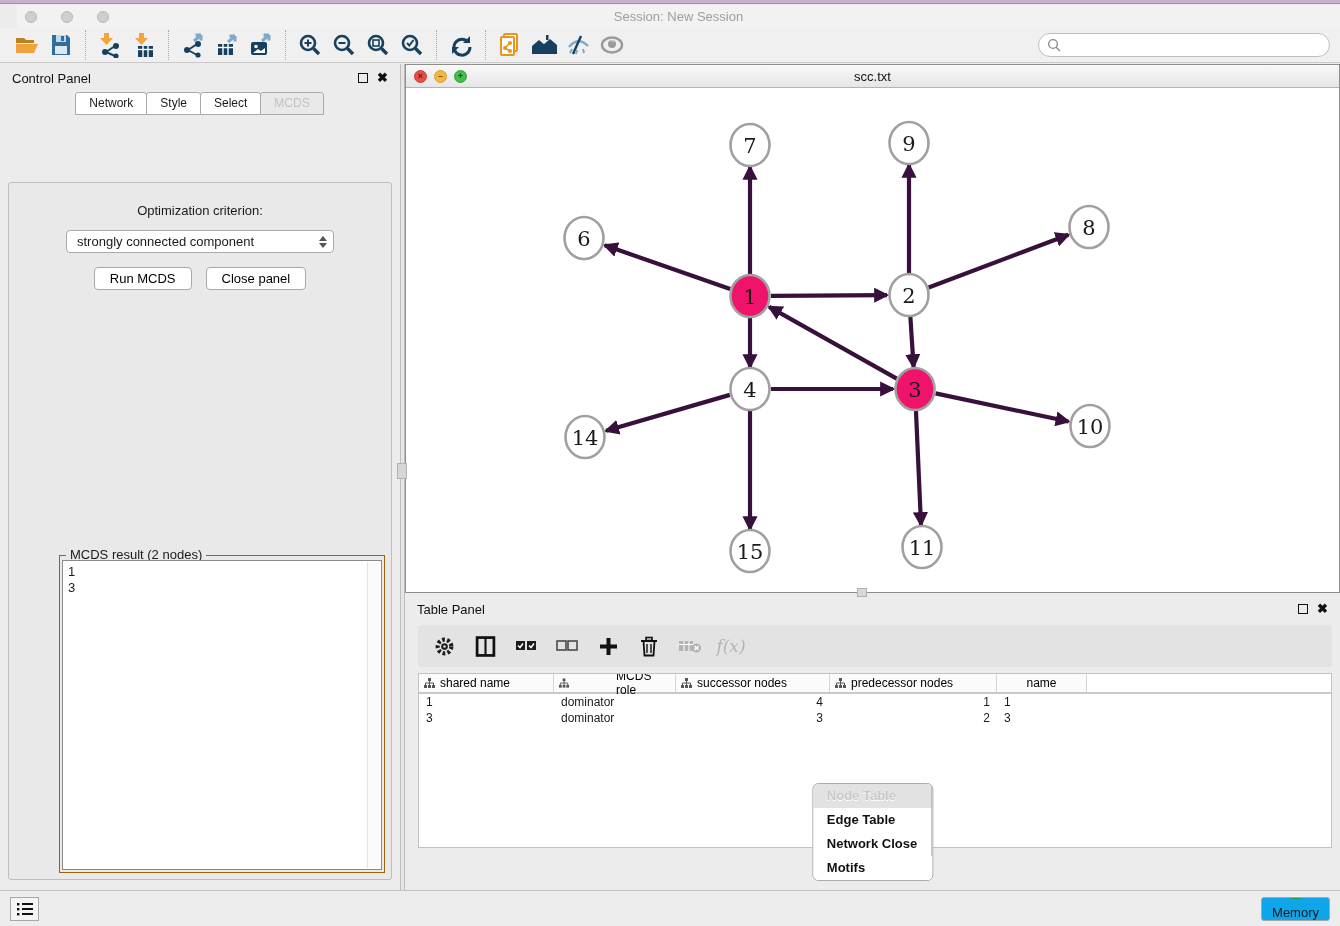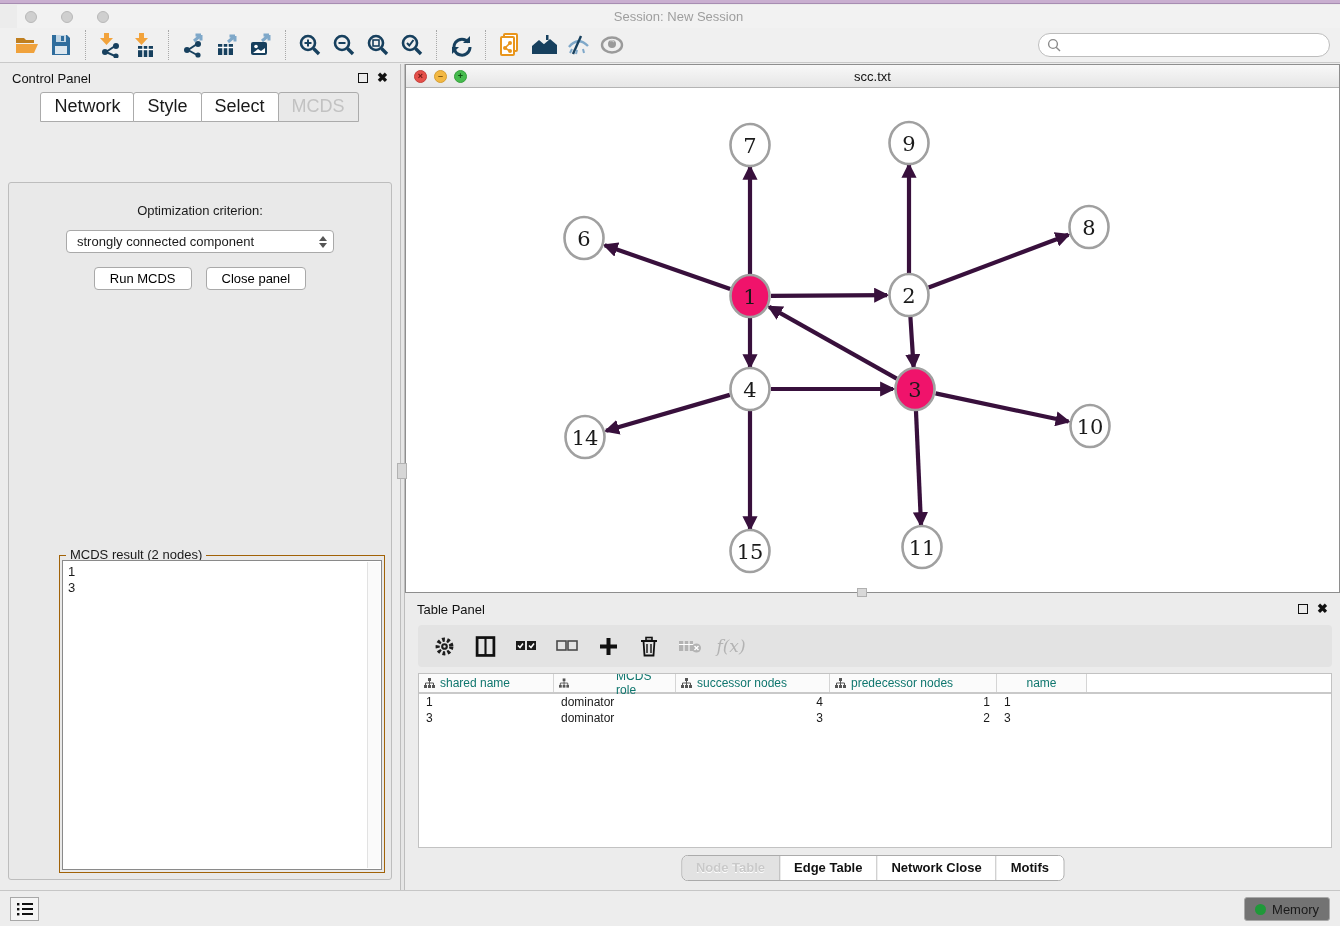--- a/index.html
+++ b/index.html
@@ -33,21 +33,21 @@
     font-family:"Liberation Sans",sans-serif; background:transparent; }
   
   #control-panel { position:absolute; left:0; top:64px; width:400px; height:826px; }
   .panel-header { height:28px; display:flex; align-items:center; padding:0 12px; }
   .panel-title { font-size:13px; color:#111; }
   .panel-hdr-icons { margin-left:auto; display:flex; align-items:center; gap:9px; }
   .float-icon { width:10px; height:10px; border:1.5px solid #111; display:inline-block; }
   .close-icon { font-size:13px; font-weight:bold; color:#111; line-height:10px; }
   #cp-tabs { display:flex; justify-content:center; position:relative; z-index:2; }
   .cp-tab { border:1px solid #ABABAB; background:#fff; padding:3px 13px 4px;
-    font-size:18px; margin-left:-1px; border-radius:3px 3px 0 0; cursor:default; }
+    font-size:12px; margin-left:-1px; border-radius:3px 3px 0 0; cursor:default; }
   .cp-tab.active { background:#E9E9E9; color:#C2C2C2; }
   #cp-inner { position:absolute; left:8px; right:8px; top:119px; bottom:10px;
     background:#E9E9E9; border:1px solid #BDBDBD; border-radius:3px; margin-top:-1px; }
   #opt-label { text-align:center; margin-top:20px; }
   #criterion-select { width:268px; height:23px; margin:12px auto 0; background:#fff;
     border:1px solid #A9A9A9; border-radius:4px; display:flex; align-items:center;
     padding:0 6px 0 10px; }
   #criterion-select .stepper { margin-left:auto; display:flex; flex-direction:column;
     gap:2px; }
   .tri-up { width:0; height:0; border-left:4px solid transparent;
@@ -95,43 +95,43 @@
     background:#E3E3E3; border-radius:4px; display:flex; align-items:center;
     padding-left:14px; gap:17px; }
   .tp-icon { width:24px; height:22px; display:flex; align-items:center;
     justify-content:center; }
   #fx-icon { font-family:"DejaVu Serif",serif; font-style:italic; font-size:17px;
     color:#B3B3B3; }
   #tp-tablebox { position:absolute; left:13px; right:8px; top:78px; height:175px;
     background:#fff; border:1px solid #C2C2C2; overflow:hidden; }
   #table-head { display:flex; height:20px; border-bottom:2px solid #C9C9C9; }
   .th { background:#FBFBFB; border-right:1px solid #D5D5D5; display:flex;
-    align-items:center; gap:5px; padding:0 5px; font-size:12px; color:#0f766e; }
+    align-items:center; gap:5px; padding:0 5px; font-size:12px; color:#000000; }
   .th.center { justify-content:center; }
   .tr { display:flex; height:16px; }
   .td { font-size:12px; padding:0 7px; overflow:hidden; white-space:nowrap;
     line-height:16px; }
   .td.right { text-align:right; }
   #tp-tabs { position:absolute; bottom:7px; left:50%; transform:translateX(-50%);
     display:flex; border:1px solid #ABABAB; border-radius:6px; overflow:hidden;
-    background:#fff; }
+    background:#fff;flex-direction:column; }
   .tp-tab { padding:4px 14px 5px; font-size:13px; font-weight:bold; color:#111;
     border-right:1px solid #ABABAB; background:#fff; white-space:nowrap; }
   .tp-tab:last-child { border-right:none; }
   .tp-tab.active { background:#E2E2E2; color:#C9C9C9;
     text-shadow:0 1px 0 #fff; }
   
   #status-bar { position:absolute; left:0; bottom:0; right:0; height:36px;
     background:#EDEDED; border-top:1px solid #C6C6C6; }
   #list-btn { position:absolute; left:10px; top:6px; width:29px; height:24px;
     background:#F5F5F5; border:1px solid #A8A8A8; display:flex; align-items:center;
     justify-content:center; }
   #memory-btn { position:absolute; right:10px; top:6px; height:24px;
-    background:#737373; border:1px solid #A8A8A8; border-radius:3px; display:flex;
-    align-items:center; gap:6px; padding:0 10px; font-size:13px; }
+    background:#0ea5e9; border:1px solid #A8A8A8; border-radius:3px; display:flex;
+    align-items:center; gap:6px; padding:0 10px; font-size:13px;flex-direction:column; }
   #memory-dot { width:11px; height:11px; border-radius:50%; background:#1F9939; }
 </style>
 </head>
 <body>
 
 <div id="top-strip"></div>
 <div id="titlebar">
   <span class="tl-gray"></span>
   <span class="tl-gray"></span>
   <span class="tl-gray"></span>

